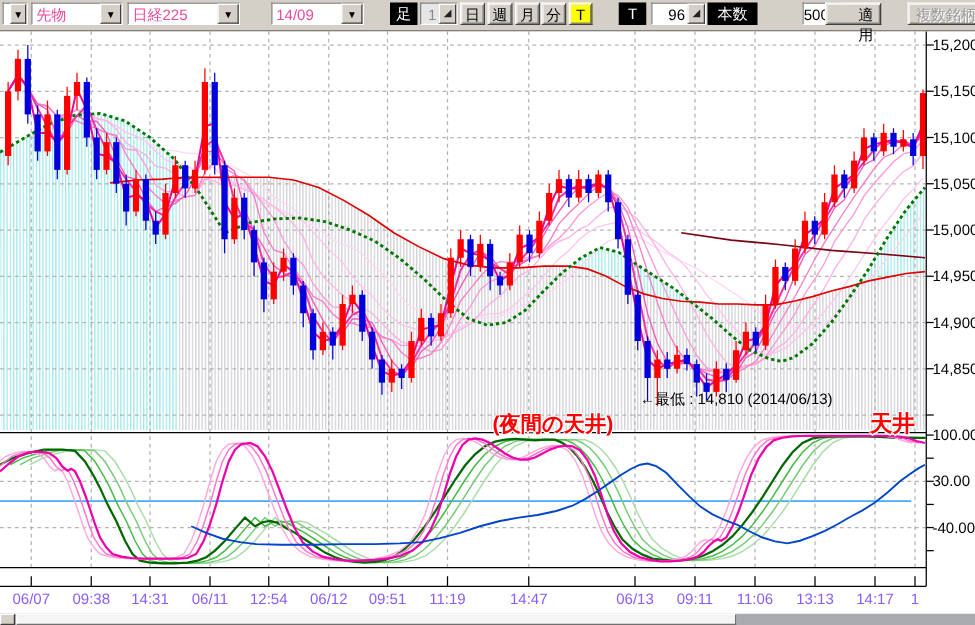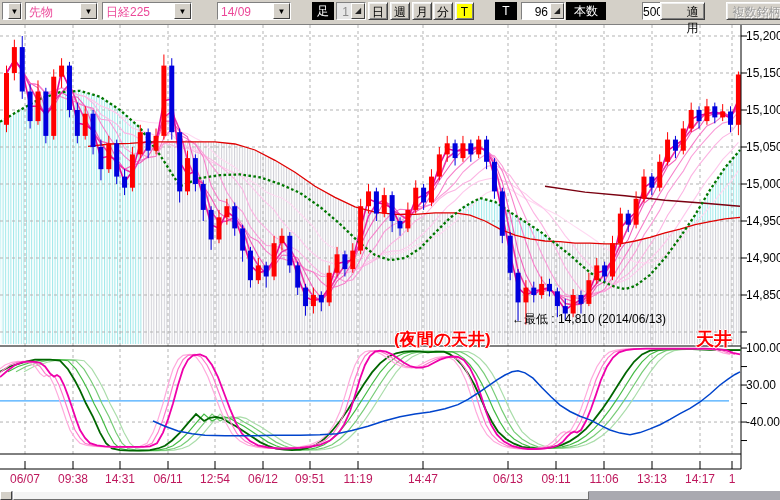--- a/index.html
+++ b/index.html
@@ -26,21 +26,21 @@
   .sbtn{width:12px;background:#d4d0c8;border:1px solid;border-color:#fff #404040 #404040 #fff;
         font-size:8px;line-height:14px;text-align:center;color:#222;}
   
   #chartwrap{position:absolute;left:0;top:0;width:780px;height:500px;}
   svg{position:absolute;left:0;top:0;}
   .alabel{position:absolute;white-space:nowrap;z-index:4;}
   .black-note{font-size:12px;color:#000;letter-spacing:0;}
   .red-note{color:#f00;font-weight:bold;
             text-shadow:1px 0 0 #fff,-1px 0 0 #fff,0 1px 0 #fff,0 -1px 0 #fff;}
   .axis-num{position:absolute;font-size:12px;color:#000;z-index:3;}
-  .time-num{position:absolute;font-size:12px;color:#be185d;width:44px;text-align:center;z-index:3;}
+  .time-num{position:absolute;font-size:12px;color:#8b5cf6;width:44px;text-align:center;z-index:3;}
   
   #scroll{position:absolute;left:0;top:491px;width:780px;height:9px;background:#a9a9b0;z-index:5;}
   #scroll .sb-left{position:absolute;left:0;top:0;width:12px;height:9px;background:#d4d0c8;
         border:1px solid;border-color:#fff #404040 #404040 #fff;box-sizing:border-box;}
   #scroll .sb-thumb{position:absolute;left:13px;top:0;width:576px;height:9px;background:#f4f4f4;
         border:1px solid;border-color:#fff #707070 #707070 #fff;box-sizing:border-box;}
 </style>
 </head>
 <body>
 

